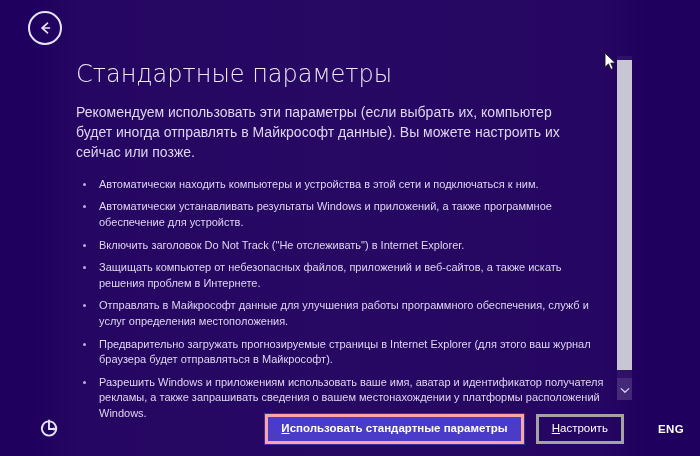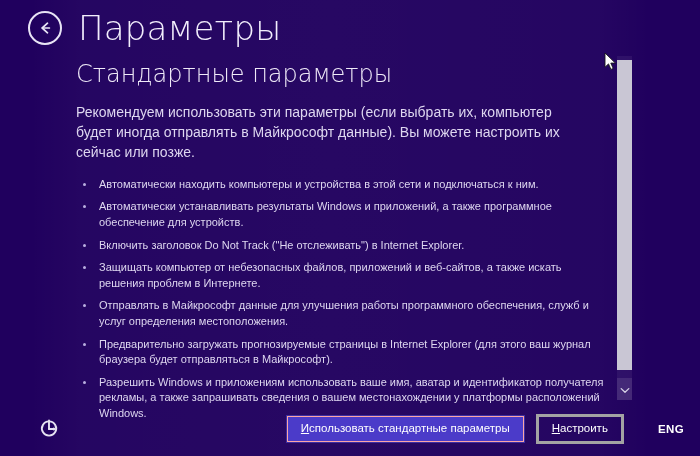--- a/index.html
+++ b/index.html
@@ -187,22 +187,23 @@
     border: 1px solid #ffffff;
     box-sizing: border-box;
     cursor: pointer;
     white-space: nowrap;
     line-height: 1.2;
   }
   .cmd-button .accel { text-decoration: underline; }
   #use-default-button {
     background: #4b3bc9;
     color: #ffffff;
-    border: 1px solid #fca5a5;
+    border: 3px solid #fca5a5;
     outline: 1px solid #3b2ea3;
+    font-weight: bold;
   }
   #customize-button {
     background: transparent;
     color: #ffffff;
     border: 3px solid #a3a3a3;
   }
   #language-indicator {
     color: #ffffff;
     font-size: 11.5px;
     font-weight: bold;
@@ -228,21 +229,20 @@
 
   <div id="header">
     <div id="back-button">
       <span>
         <svg width="18" height="18" viewBox="0 0 18 18">
           <path d="M11.5 4.2 L6.2 9 L11.5 13.8" fill="none" stroke="#e8e4f5" stroke-width="1.7" stroke-linecap="round" stroke-linejoin="round"></path>
           <line x1="6.4" y1="9" x2="13.4" y2="9" stroke="#e8e4f5" stroke-width="1.7" stroke-linecap="round"></line>
         </svg>
       </span>
     </div>
-    <div id="page-title">Параметры</div>
   </div>
 
   <div id="content">
     <h2 id="section-heading">Стандартные параметры</h2>
     <p id="intro-text">Рекомендуем использовать эти параметры (если выбрать их, компьютер будет иногда отправлять в Майкрософт данные). Вы можете настроить их сейчас или позже.</p>
     <ul id="bullet-list">
       <li>Автоматически находить компьютеры и устройства в этой сети и подключаться к ним.</li>
       <li>Автоматически устанавливать результаты Windows и приложений, а также программное обеспечение для устройств.</li>
       <li>Включить заголовок Do Not Track ("Не отслеживать") в Internet Explorer.</li>
       <li>Защищать компьютер от небезопасных файлов, приложений и веб-сайтов, а также искать решения проблем в Интернете.</li>

